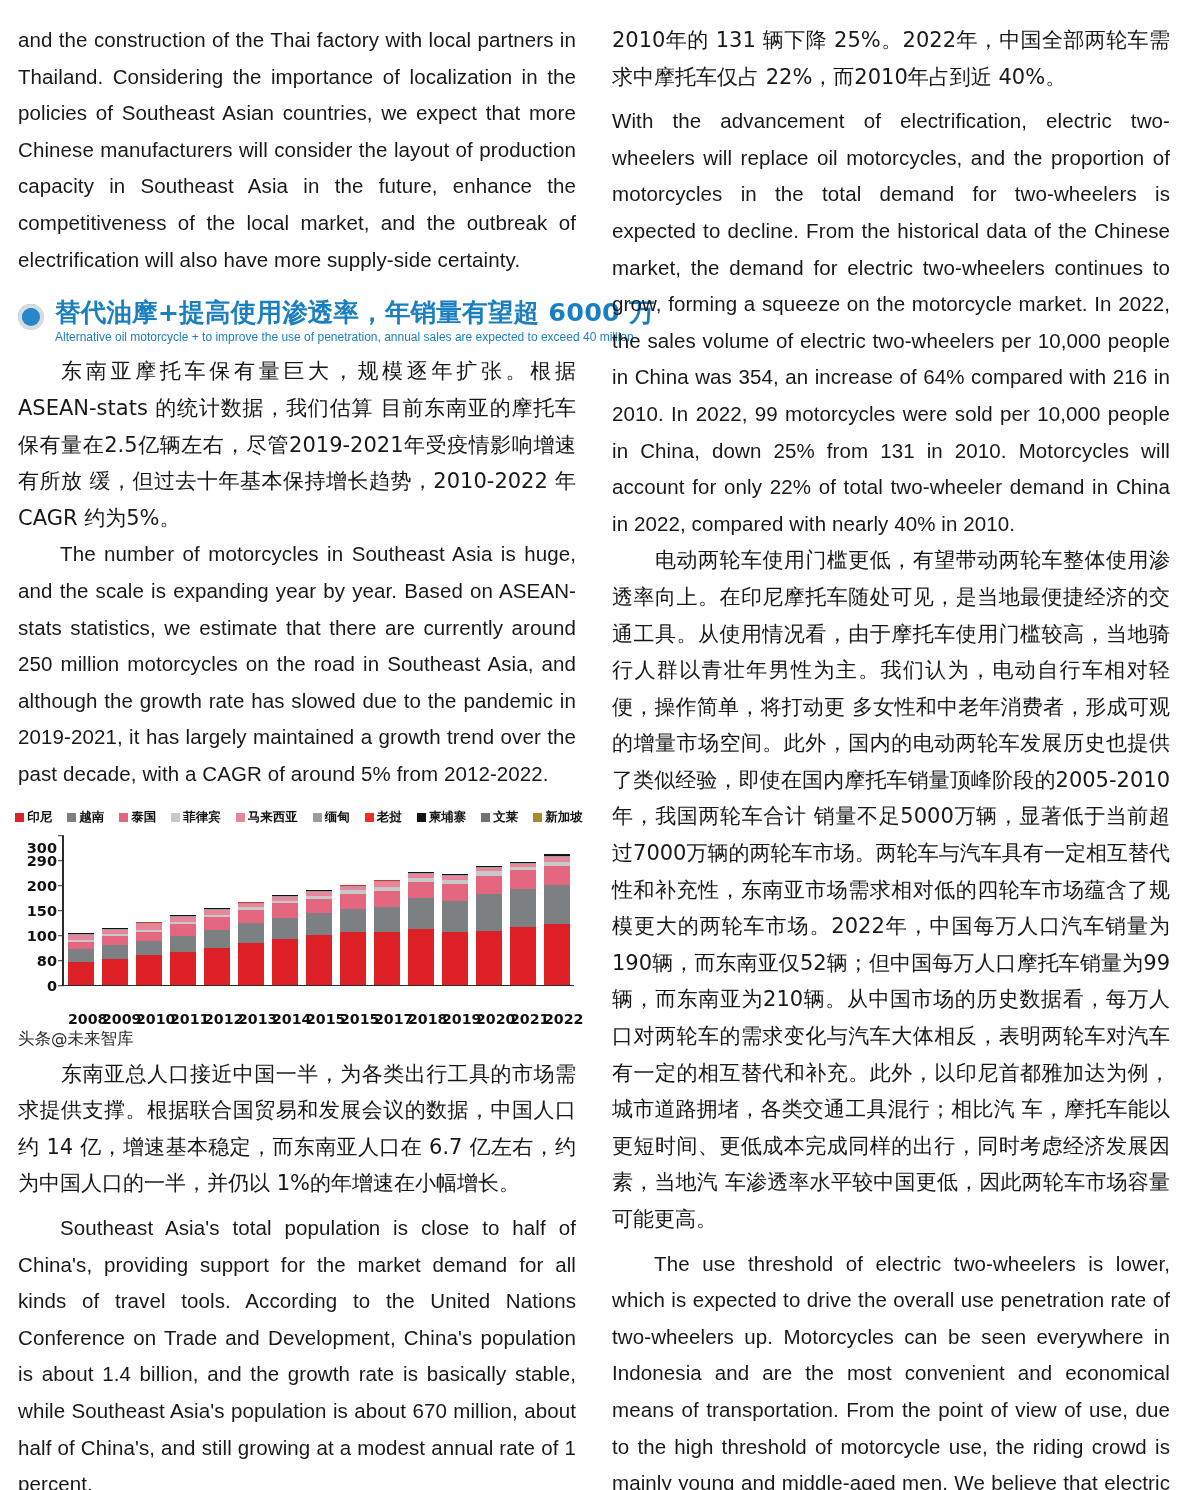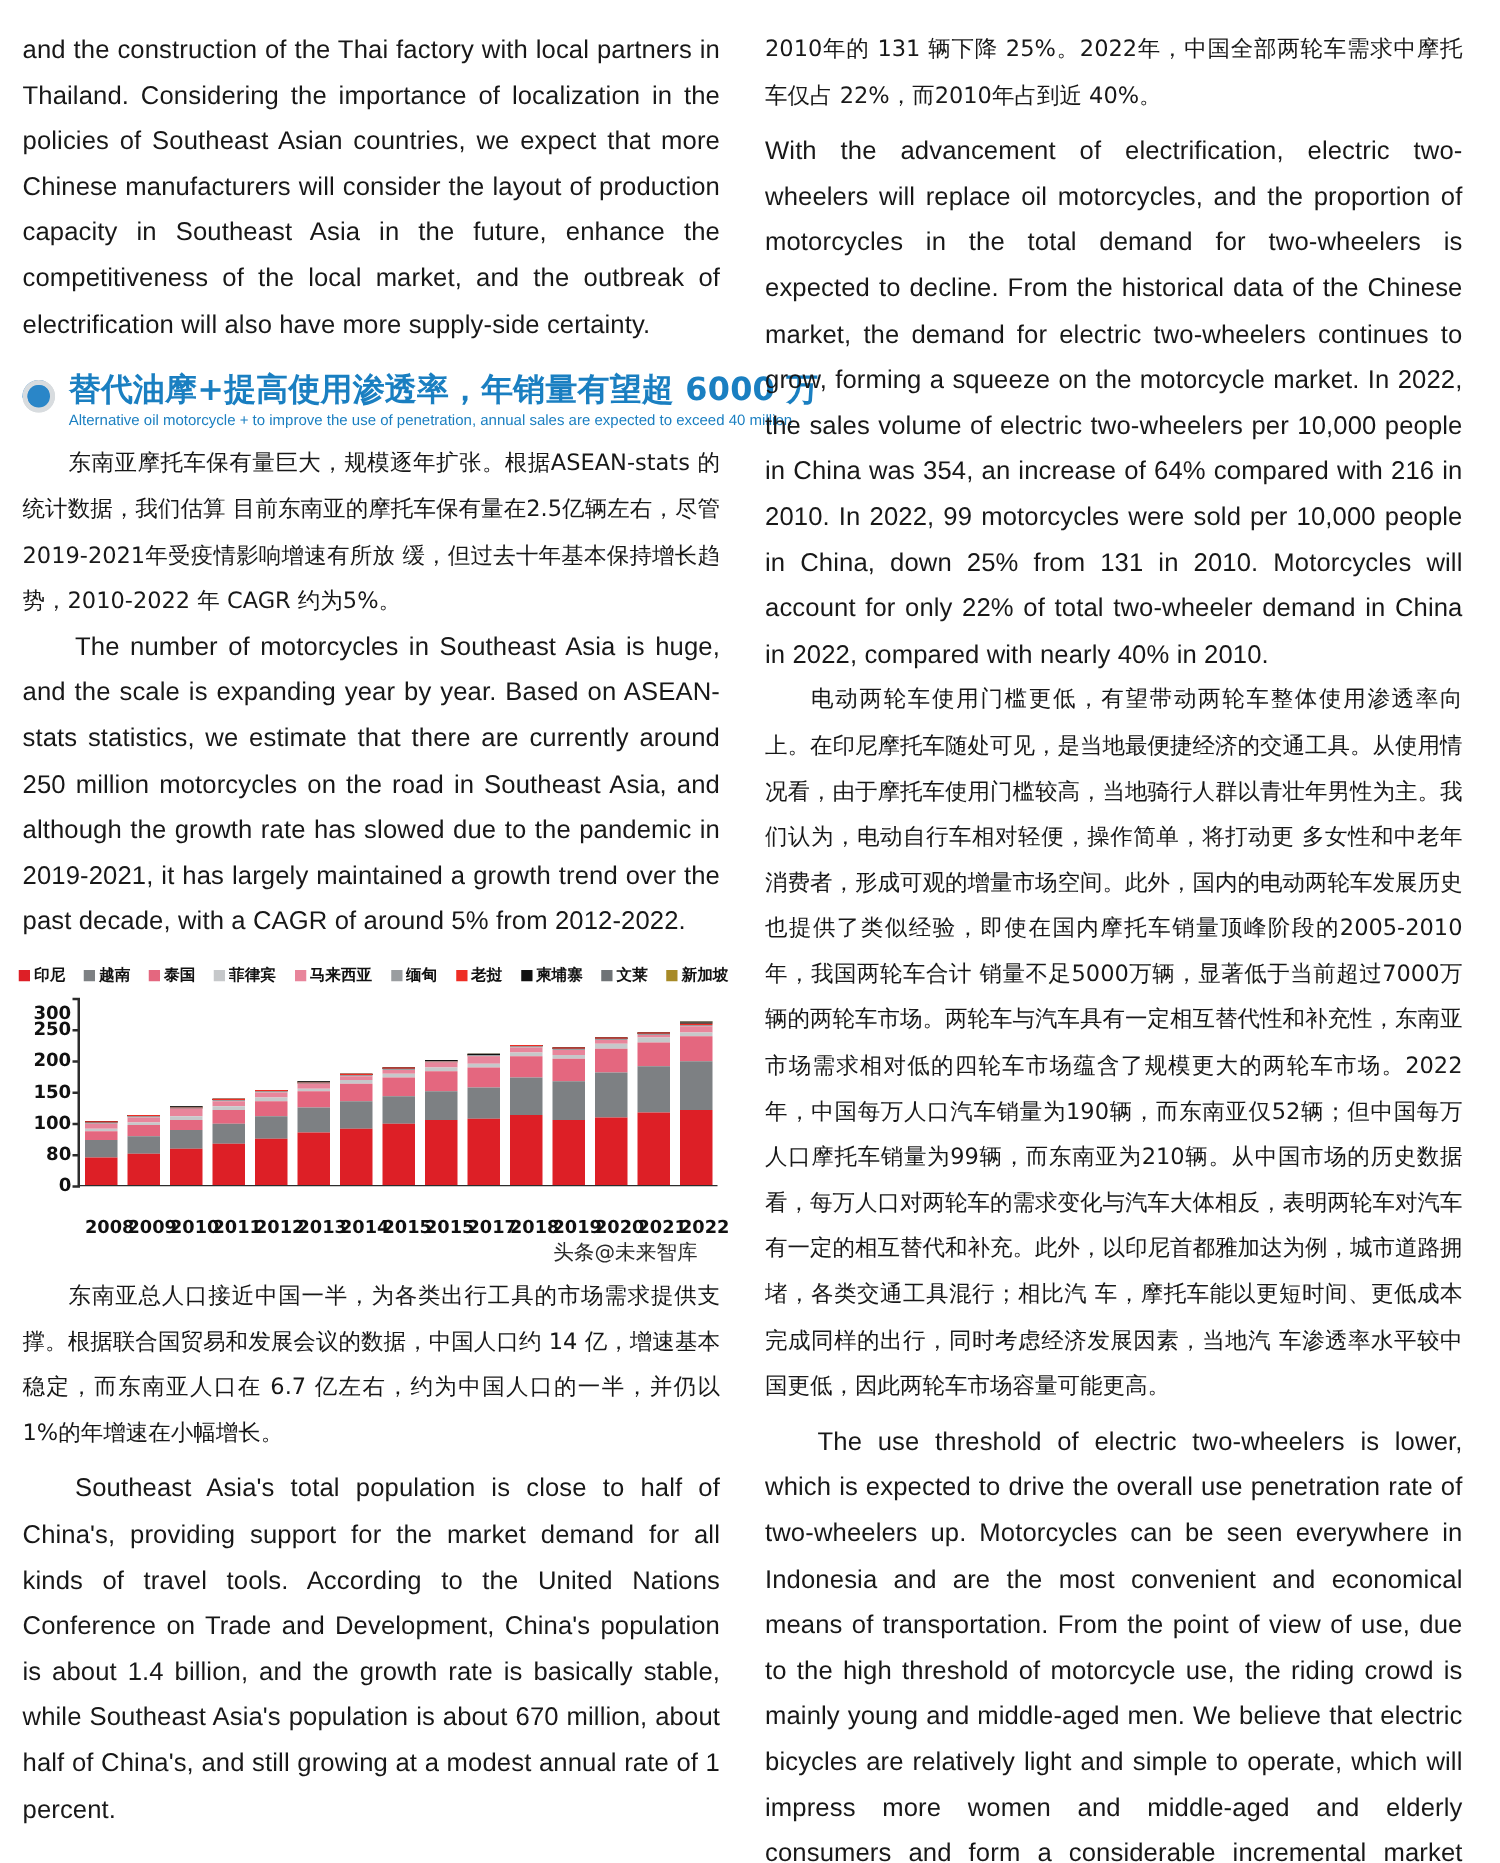--- a/index.html
+++ b/index.html
@@ -32,21 +32,21 @@
     margin: 0 0 0 0;
     font-size: 20.5px;
     line-height: 36.6px;
     text-align: justify;
     text-justify: inter-word;
     letter-spacing: 0.1px;
     color: #181818;
   }
   p.body-zh {
     margin: 0;
-    font-size: 18px;
+    font-size: 21px;
     line-height: 36.6px;
     text-align: justify;
     color: #181818;
     font-family: "DejaVu Sans", "Liberation Sans", sans-serif;
   }
   p.indent { text-indent: 2.05em; }
   .gap-sm { height: 8px; }
 
   
   .section-head {
@@ -193,21 +193,20 @@
   }
   .x-label {
     width: 26px;
     text-align: center;
     font-size: 14.2px;
     font-weight: bold;
     color: #111;
     font-family: "DejaVu Sans", "Liberation Sans", sans-serif;
   }
   .watermark {
-    text-align: right;
     padding-right: 16px;
     margin-top: 1px;
     font-size: 16.5px;
     color: #2b2b2b;
     font-family: "DejaVu Sans", "Liberation Sans", sans-serif;
   }
 </style>
 </head>
 <body>
 
@@ -281,21 +280,21 @@
         <div class="y-tick" style="top: 150px;">0</div>
             <div class="axis-mark" style="top: 150px;"></div>
             <div class="y-tick" style="top: 125px;">80</div>
             <div class="axis-mark" style="top: 125px;"></div>
             <div class="y-tick" style="top: 100px;">100</div>
             <div class="axis-mark" style="top: 100px;"></div>
             <div class="y-tick" style="top: 75px;">150</div>
             <div class="axis-mark" style="top: 75px;"></div>
             <div class="y-tick" style="top: 50px;">200</div>
             <div class="axis-mark" style="top: 50px;"></div>
-            <div class="y-tick" style="top: 25px;">250</div>
+            <div class="y-tick" style="top: 25px;">290</div>
             <div class="axis-mark" style="top: 25px;"></div>
             <div class="y-tick" style="top: 12px;">300</div>
             <div class="axis-mark" style="top: 0px;"></div>
           </div>
         <div class="plot-area">
             <div class="bar-col">
               <span class="seg" style="height: 0.1px; background: rgb(167, 138, 39);"></span>
               <span class="seg" style="height: 0.15px; background: rgb(111, 115, 118);"></span>
               <span class="seg" style="height: 0.25px; background: rgb(17, 17, 17);"></span>
               <span class="seg" style="height: 0.5px; background: rgb(238, 45, 36);"></span>

